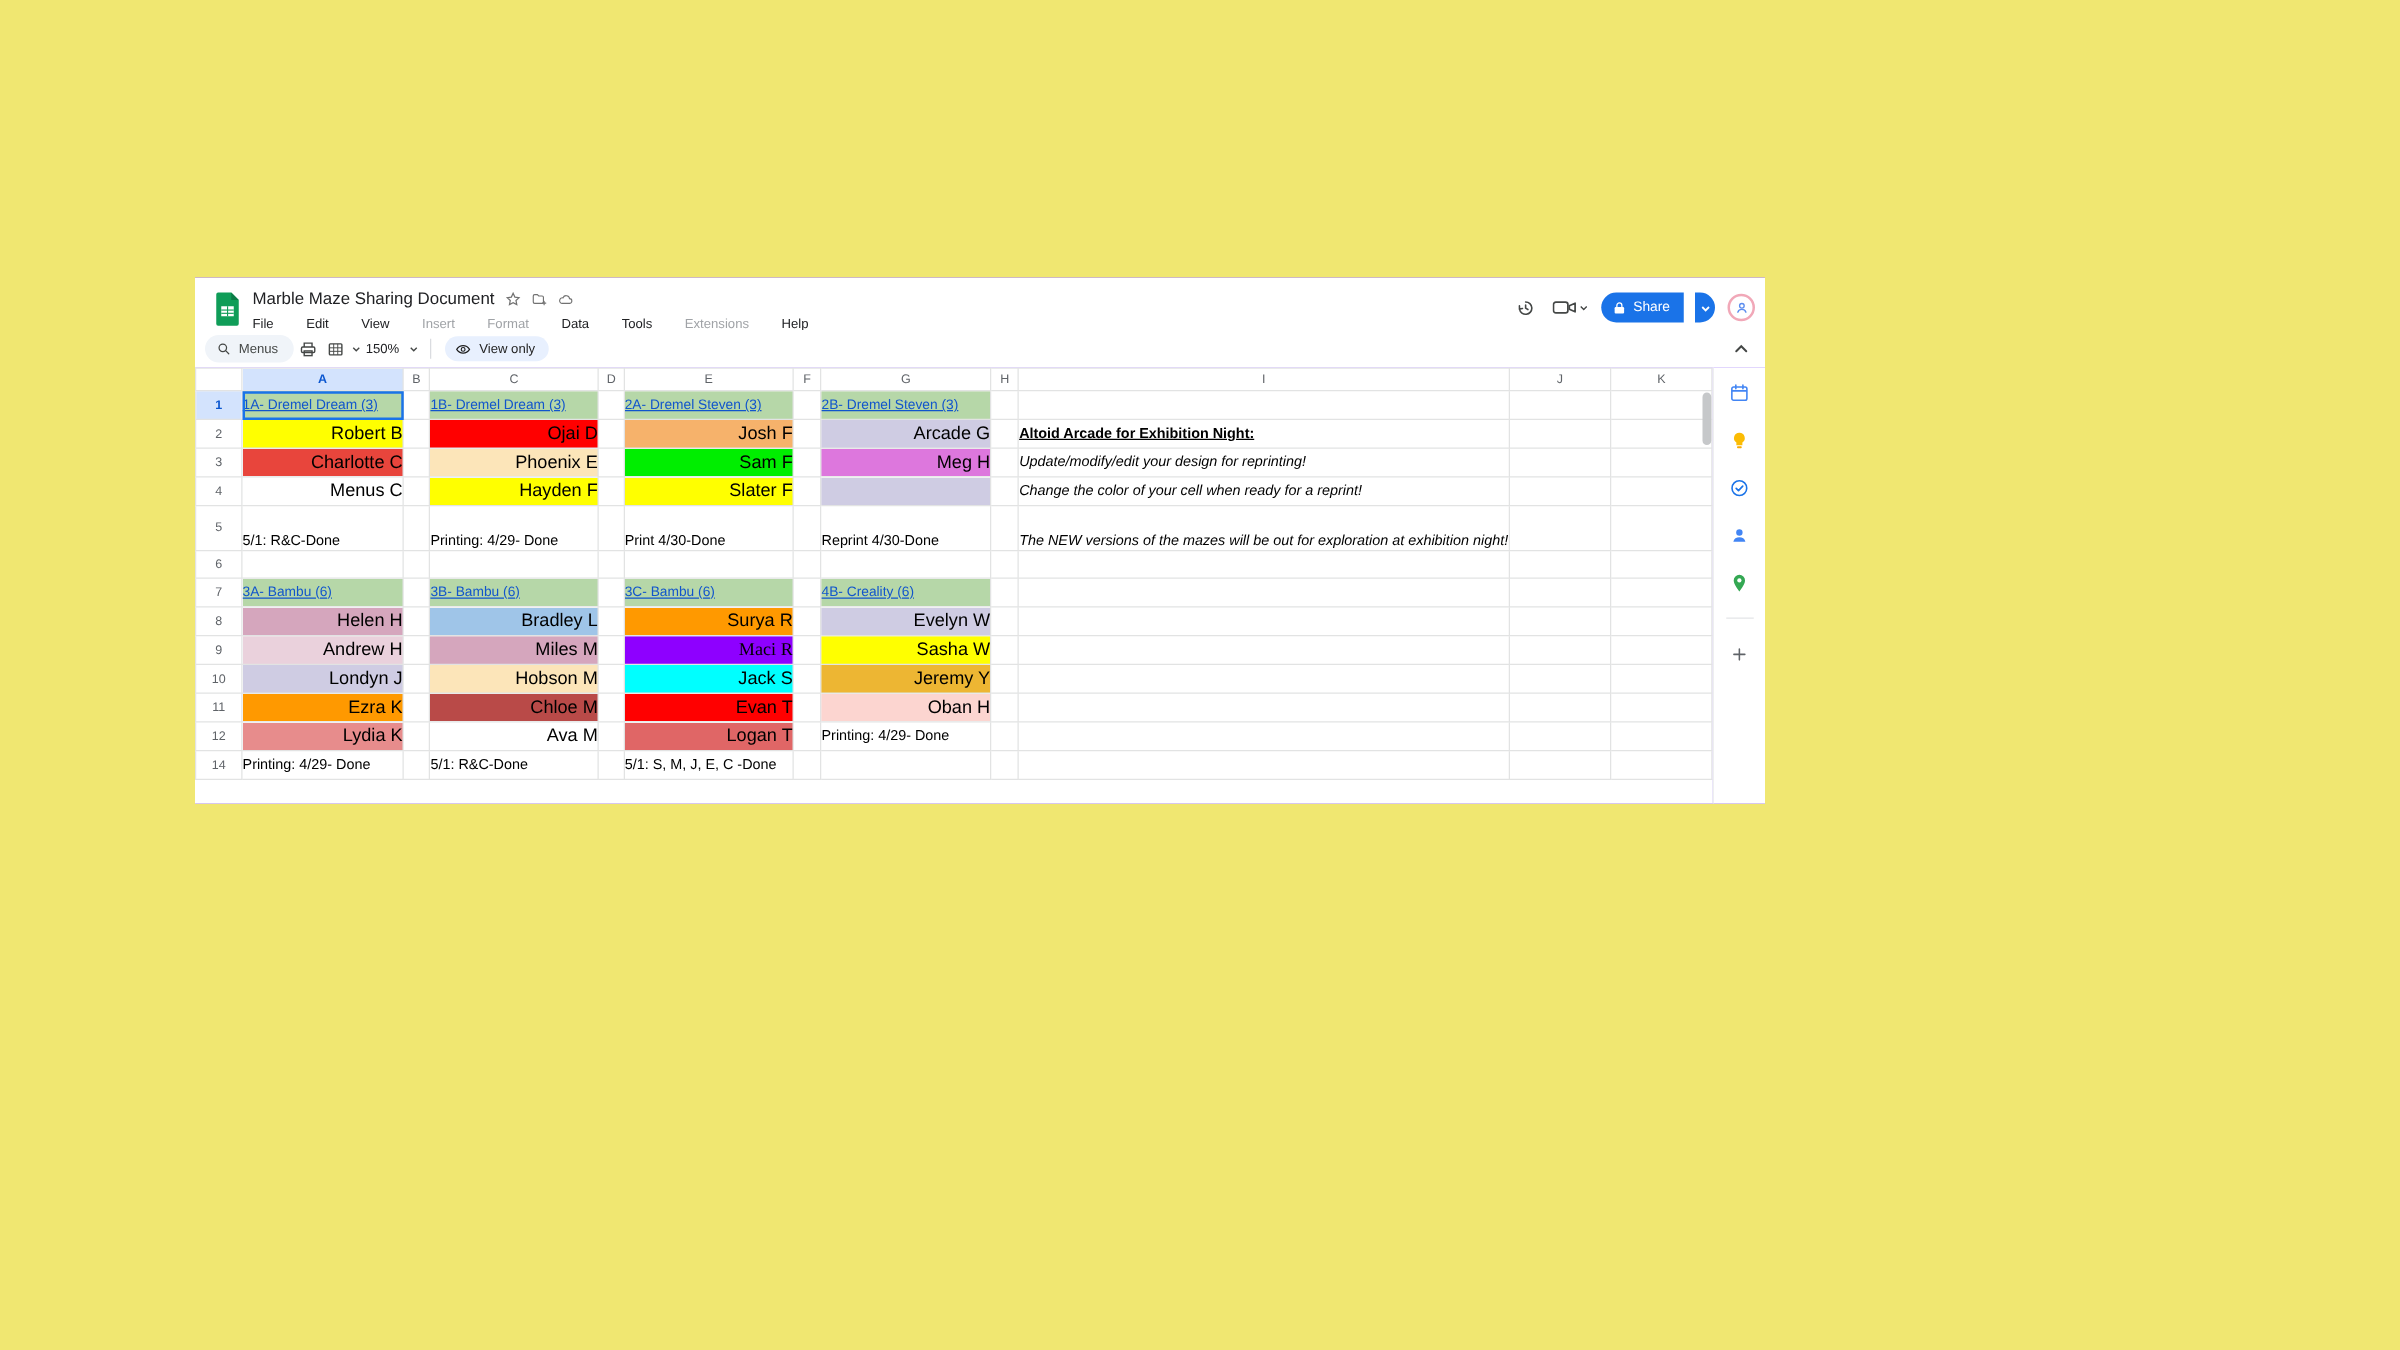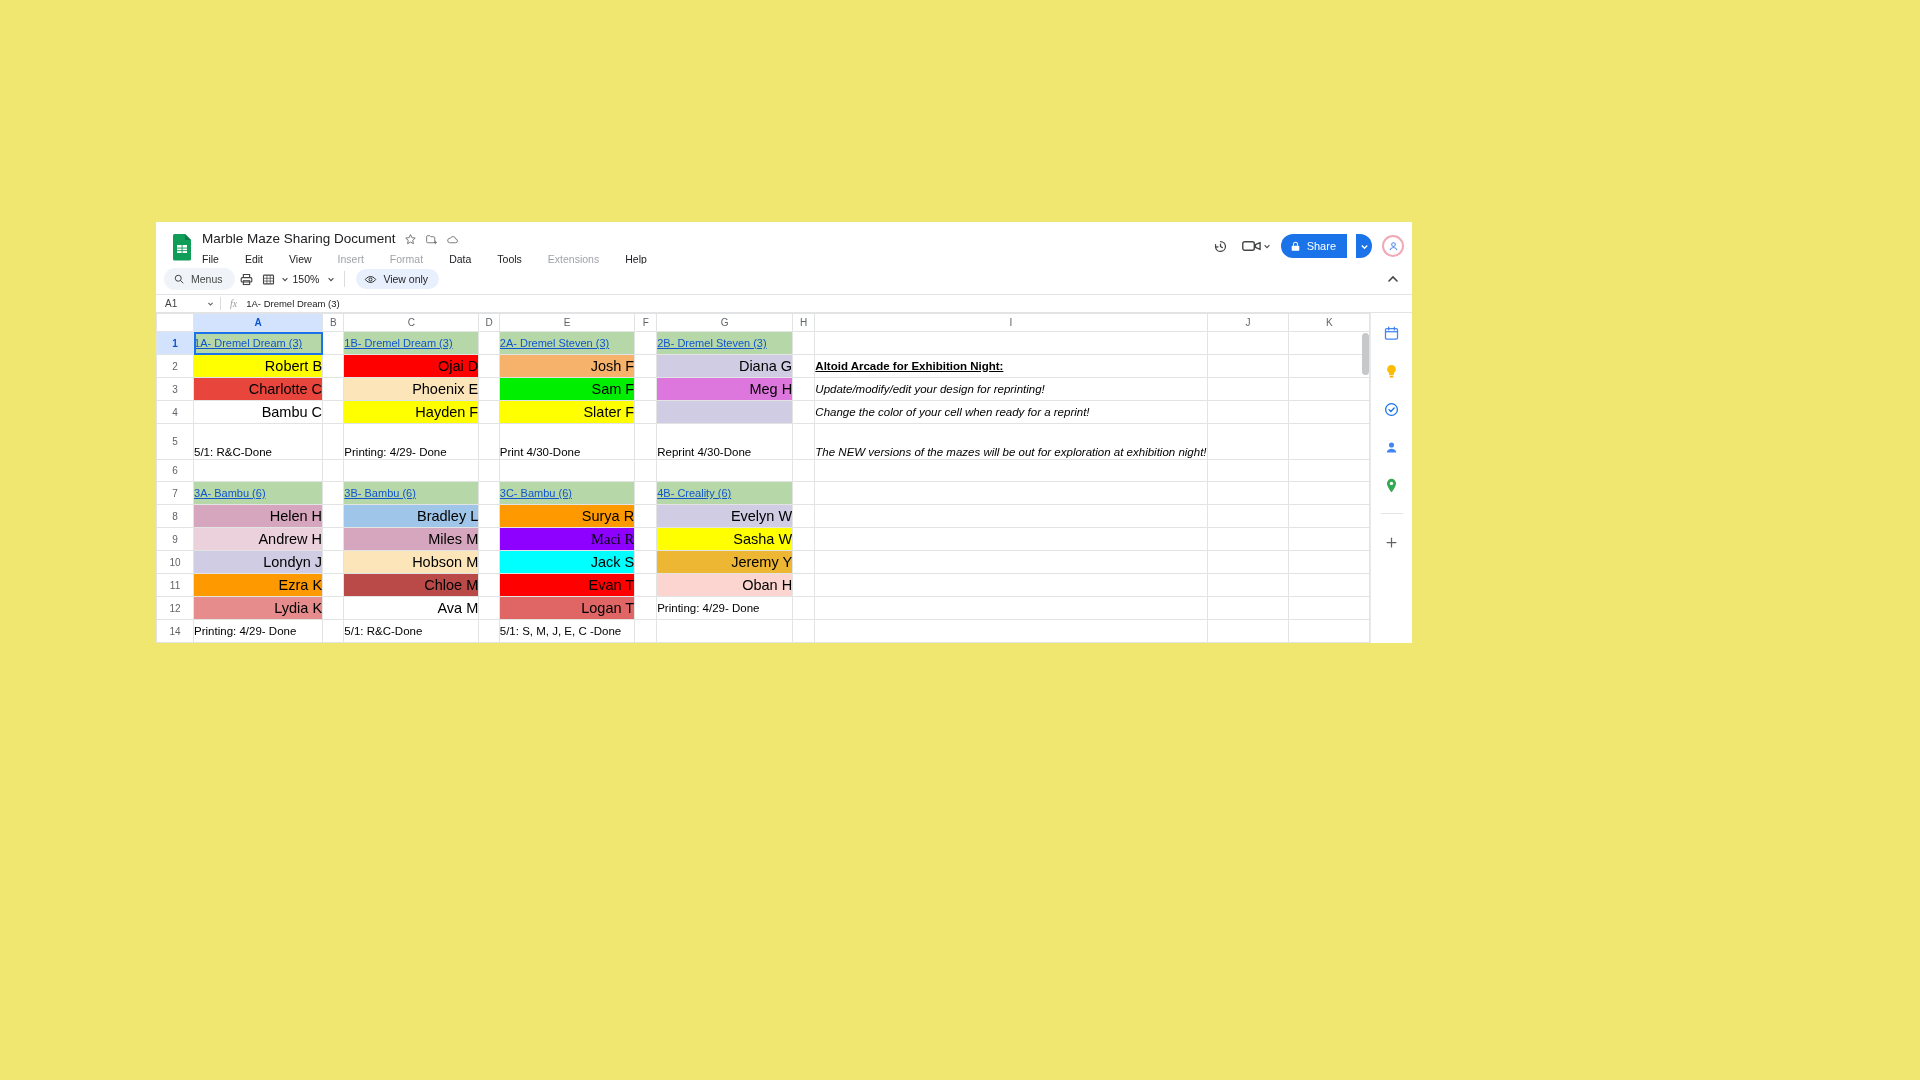--- a/index.html
+++ b/index.html
@@ -220,31 +220,20 @@
       <span>View only</span>
     </div>
 
     <div class="collapse">
       <svg width="12" height="12" viewBox="0 0 12 12">
         <path d="M2 8l4-4 4 4" fill="none" stroke="#444746" stroke-width="1.6" stroke-linecap="round"></path>
       </svg>
     </div>
   </div>
 
-  <div class="fbar">
-    <div class="namebox">
-      <span>A1</span>
-      <svg width="7" height="7" viewBox="0 0 10 10">
-        <path d="M2 4l3 3 3-3" fill="none" stroke="#5f6368" stroke-width="1.5"></path>
-      </svg>
-    </div>
-    <div class="fbar-div"></div>
-    <span class="fx">fx</span>
-    <span class="fval">1A- Dremel Dream (3)</span>
-  </div>
 
   <div class="sheet-wrap">
     <div class="grid-area">
       <table class="grid">
         <thead>
           <tr>
             <th class="corner"></th>
             <th class="colh sel" style="width:133px">A</th>
             <th class="colh" style="width:24px">B</th>
             <th class="colh" style="width:140px">C</th>
@@ -274,21 +263,21 @@
               <td class="cell" style="width: 95px; background: rgb(255, 255, 255);"></td>
             </tr>
             <tr style="height: 22px;">
               <td class="rowh">2</td>
               <td class="cell r" style="width: 133px; background: rgb(255, 255, 0);">Robert B</td>
               <td class="cell" style="width: 24px; background: rgb(255, 255, 255);"></td>
               <td class="cell r" style="width: 140px; background: rgb(255, 0, 0);">Ojai D</td>
               <td class="cell" style="width: 23px; background: rgb(255, 255, 255);"></td>
               <td class="cell r" style="width: 138px; background: rgb(246, 178, 107);">Josh F</td>
               <td class="cell" style="width: 25px; background: rgb(255, 255, 255);"></td>
-              <td class="cell r" style="width: 141px; background: rgb(207, 204, 227);">Diana G</td>
+              <td class="cell r" style="width: 141px; background: rgb(207, 204, 227);">Arcade G</td>
               <td class="cell" style="width: 25px; background: rgb(255, 255, 255);"></td>
               <td class="cell note bu" style="width: 352px; background: rgb(255, 255, 255);">Altoid Arcade for Exhibition Night:</td>
               <td class="cell" style="width: 97px; background: rgb(255, 255, 255);"></td>
               <td class="cell" style="width: 95px; background: rgb(255, 255, 255);"></td>
             </tr>
             <tr style="height: 22px;">
               <td class="rowh">3</td>
               <td class="cell r" style="width: 133px; background: rgb(232, 69, 60);">Charlotte C</td>
               <td class="cell" style="width: 24px; background: rgb(255, 255, 255);"></td>
               <td class="cell r" style="width: 140px; background: rgb(252, 229, 185);">Phoenix E</td>
@@ -296,21 +285,21 @@
               <td class="cell r" style="width: 138px; background: rgb(0, 238, 0);">Sam F</td>
               <td class="cell" style="width: 25px; background: rgb(255, 255, 255);"></td>
               <td class="cell r" style="width: 141px; background: rgb(221, 119, 221);">Meg H</td>
               <td class="cell" style="width: 25px; background: rgb(255, 255, 255);"></td>
               <td class="cell note ital" style="width: 352px; background: rgb(255, 255, 255);">Update/modify/edit your design for reprinting!</td>
               <td class="cell" style="width: 97px; background: rgb(255, 255, 255);"></td>
               <td class="cell" style="width: 95px; background: rgb(255, 255, 255);"></td>
             </tr>
             <tr style="height: 22px;">
               <td class="rowh">4</td>
-              <td class="cell r" style="width: 133px; background: rgb(255, 255, 255);">Bambu C</td>
+              <td class="cell r" style="width: 133px; background: rgb(255, 255, 255);">Menus C</td>
               <td class="cell" style="width: 24px; background: rgb(255, 255, 255);"></td>
               <td class="cell r" style="width: 140px; background: rgb(255, 255, 0);">Hayden F</td>
               <td class="cell" style="width: 23px; background: rgb(255, 255, 255);"></td>
               <td class="cell r" style="width: 138px; background: rgb(255, 255, 0);">Slater F</td>
               <td class="cell" style="width: 25px; background: rgb(255, 255, 255);"></td>
               <td class="cell r" style="width: 141px; background: rgb(207, 204, 227);"></td>
               <td class="cell" style="width: 25px; background: rgb(255, 255, 255);"></td>
               <td class="cell note ital" style="width: 352px; background: rgb(255, 255, 255);">Change the color of your cell when ready for a reprint!</td>
               <td class="cell" style="width: 97px; background: rgb(255, 255, 255);"></td>
               <td class="cell" style="width: 95px; background: rgb(255, 255, 255);"></td>

